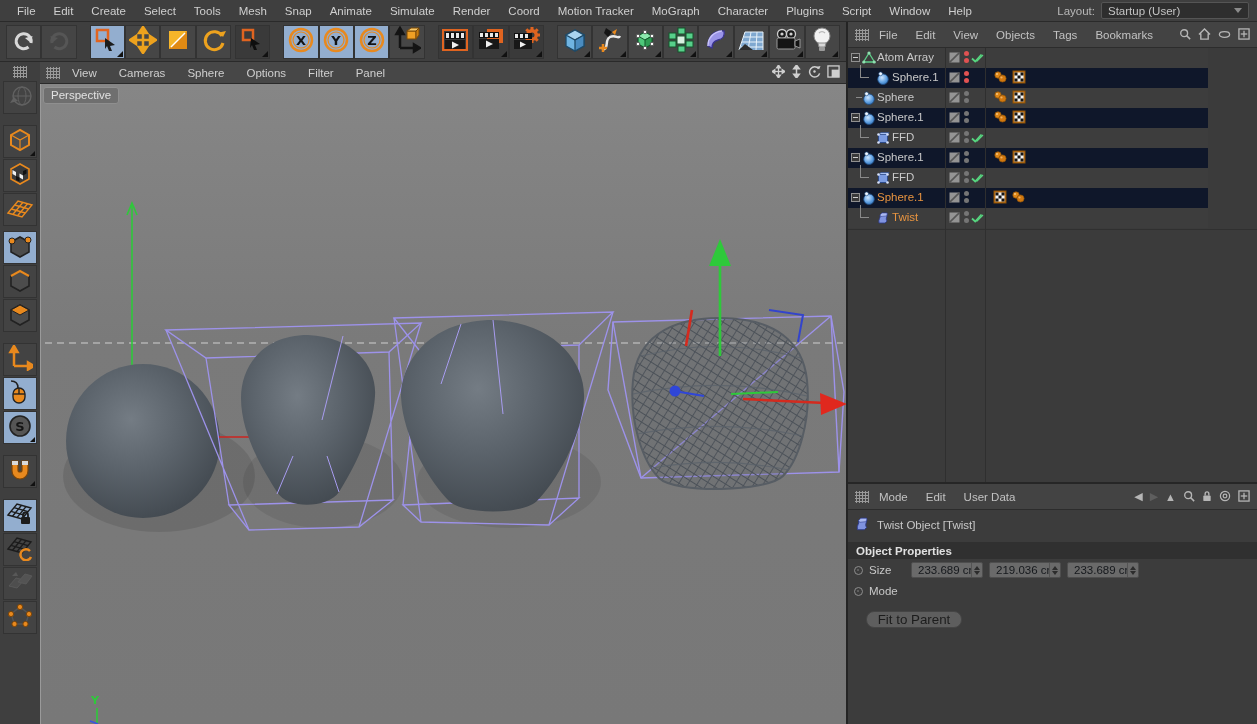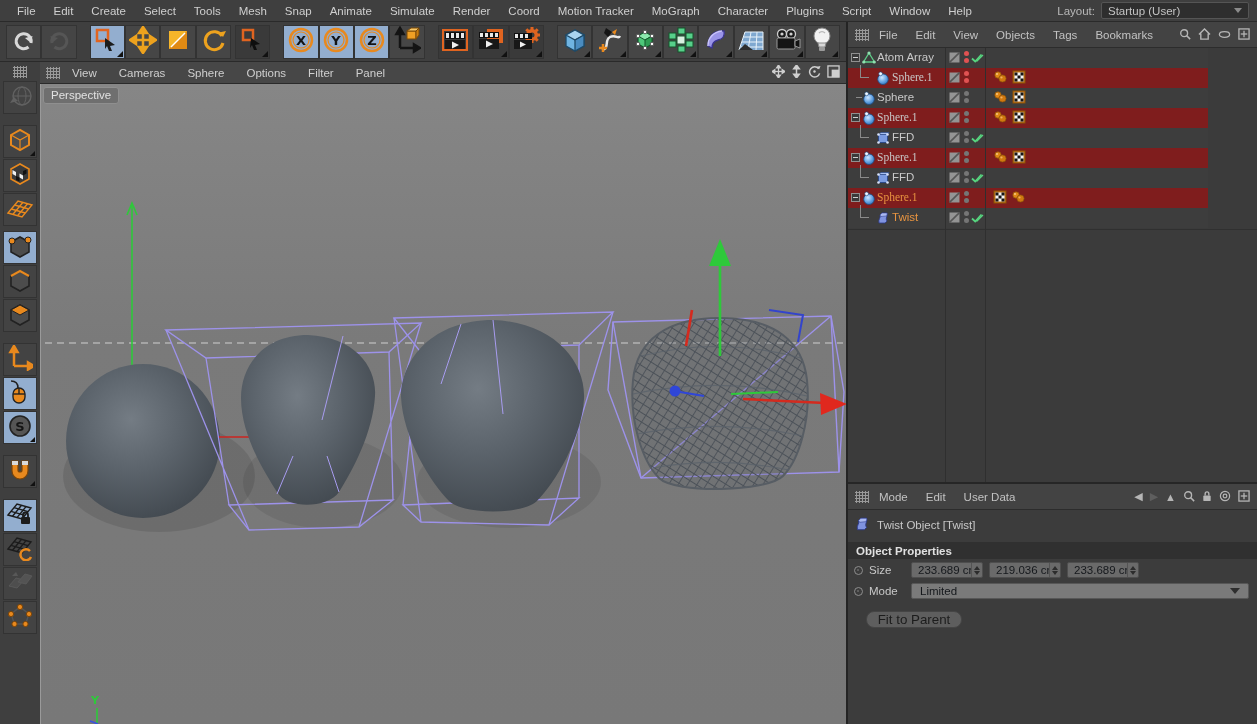--- a/index.html
+++ b/index.html
@@ -61,21 +61,21 @@
   .panel-menubar { height:26px; background:#434343; border-bottom:1px solid #2c2c2c; display:flex;
     align-items:center; padding:0 7px; gap:2px; }
   .panel-menubar .mitem { padding:0 8px; color:#c2c2c2; }
   .pm-icons { margin-left:auto; display:flex; align-items:center; gap:7px; }
   .pm-icons .uicon { color:#b5b5b5; font-size:11px; }
   .pm-icons .uicon.dis { color:#5e5e5e; }
 
   
   .om-tree { position:relative; width:409px; height:434px; background:#3b3b3b; overflow:hidden; }
   .om-row { position:absolute; left:0; width:360px; height:20px; }
-  .om-row.even { background:#3d3d3d; } .om-row.odd { background:#7f1d1d;font-family:Liberation Serif, serif; }
+  .om-row.even { background:#3d3d3d; } .om-row.odd { background:#0f172a; }
   .om-sep { position:absolute; top:0; width:1px; height:434px; background:#2f2f2f; z-index:3; }
   .om-bottomline { position:absolute; left:0; top:181px; width:409px; height:1px; background:#303030; }
   .om-guide { position:absolute; left:7px; top:3px; width:1px; height:168px; background:#6f6f6f; opacity:.6; }
   .name-cell { position:absolute; left:0; top:0; width:97px; height:20px; }
   .expander { position:absolute; top:5px; left:3px; width:9px; height:9px; background:#3a3a3a;
     border:1px solid #909090; z-index:2; }
   .expander::after { content:""; position:absolute; left:1px; top:3px; width:5px; height:1px; background:#d0d0d0; }
   .connector { position:absolute; left:12px; top:-3px; width:9px; height:13px;
     border-left:1px solid #8a8a8a; border-bottom:1px solid #8a8a8a; }
   .tick { position:absolute; left:8px; top:9px; width:6px; height:1px; background:#8a8a8a; }
@@ -1114,22 +1114,18 @@
               <span class="fval">233.689 cm</span>
               <span class="spinner">
                 <span class="spin-up"></span>
                 <span class="spin-dn"></span>
               </span>
             </span>
         </div>
         <div class="prop-row">
           <span class="keycircle"></span>
           <span class="prop-label">Mode</span>
-          <span class="dropdown">
-              <span>Limited</span>
-              <span class="caret"></span>
-            </span>
         </div>
         <button class="fit-btn">Fit to Parent</button>
       </div>
     </div>
   </div>
 </div>
 
 </body></html>

